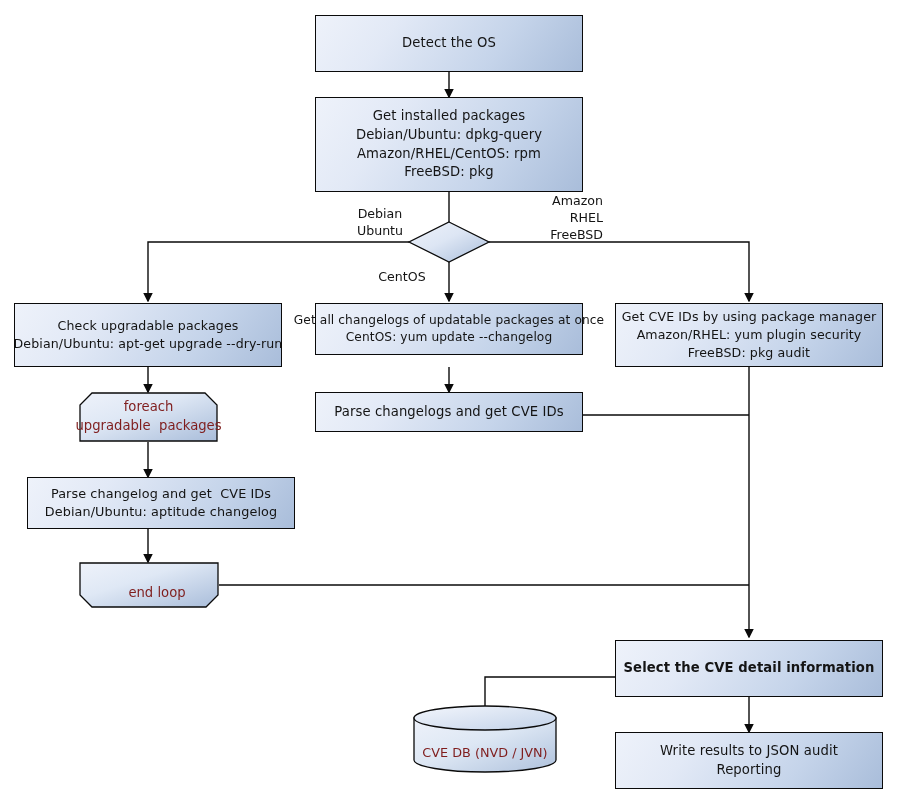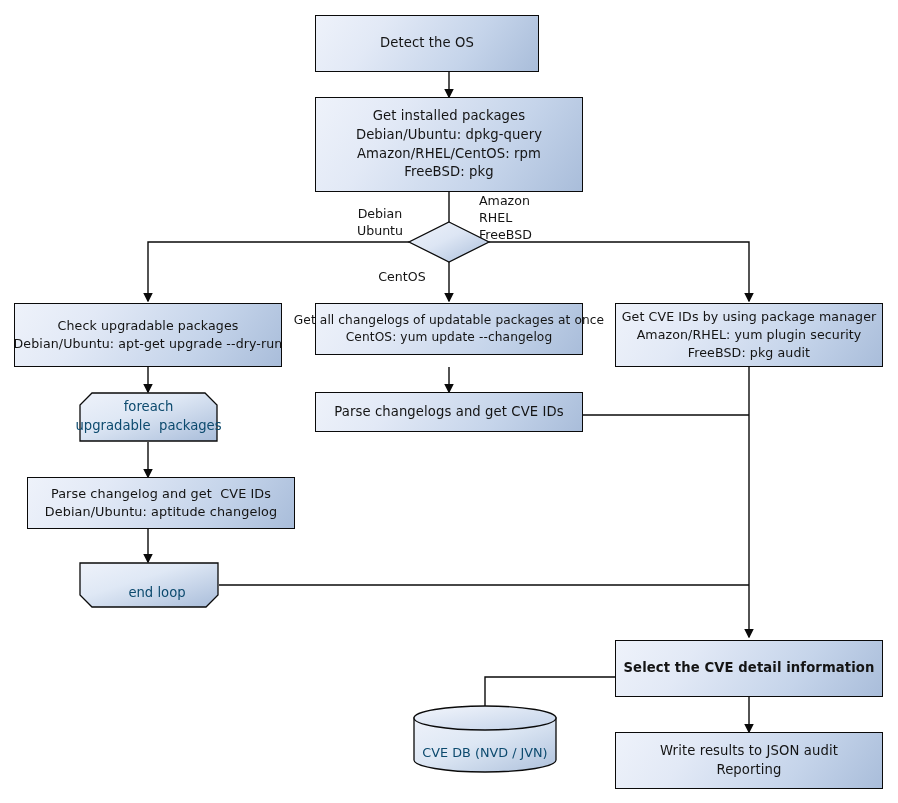--- a/index.html
+++ b/index.html
@@ -57,21 +57,21 @@
     left: 0;
     top: 0;
     width: 100%;
     height: 100%;
     display: flex;
     align-items: center;
     justify-content: center;
     text-align: center;
     font-size: 13.2px;
     line-height: 1.42;
-    color: #0c4a6e;
+    color: #7f1d1d;
     white-space: pre;
   }
   .diamond {
     position: absolute;
   }
   .db {
     position: absolute;
   }
   .db .shape-label {
     font-size: 13.2px;
@@ -131,26 +131,26 @@
       <path d="M 219 585 L 749 585"></path>
 
       <path d="M 615 677 L 485 677 L 485 712"></path>
 
       <path d="M 749 697 L 749 732" marker-end="url(#arrow)"></path>
     </g>
   </svg>
 
   <div class="edge-label" style="left:340px; top:205px; width:80px; text-align:center;">Debian
 Ubuntu</div>
-  <div class="edge-label" style="left:479px; top:192px; width:88px; text-align:left;">Amazon
+  <div class="edge-label" style="left:515px; top:192px; width:88px; text-align:right;">Amazon
 RHEL
 FreeBSD</div>
   <div class="edge-label" style="left:371px; top:268px; width:62px; text-align:center;">CentOS</div>
 
-  <div class="node" style="left:315px; top:15px; width:224px; height:57px;">
+  <div class="node" style="left:315px; top:15px; width:268px; height:57px;">
     <span class="txt">Detect the OS</span>
   </div>
 
   <div class="node" style="left:315px; top:97px; width:268px; height:95px;">
     <span class="txt">Get installed packages
 Debian/Ubuntu: dpkg-query
 Amazon/RHEL/CentOS: rpm
 FreeBSD: pkg</span>
   </div>
 

